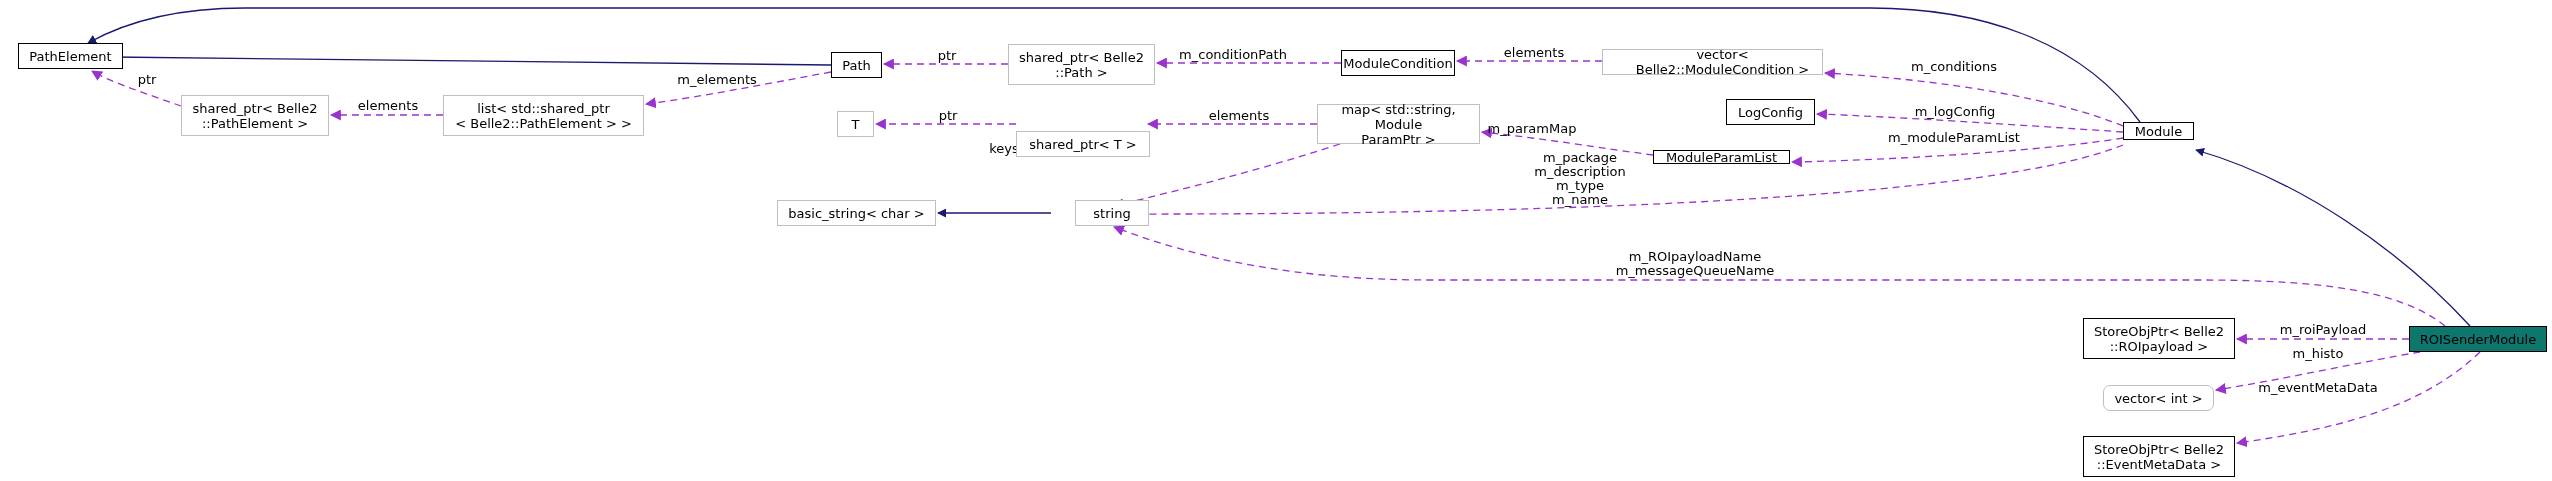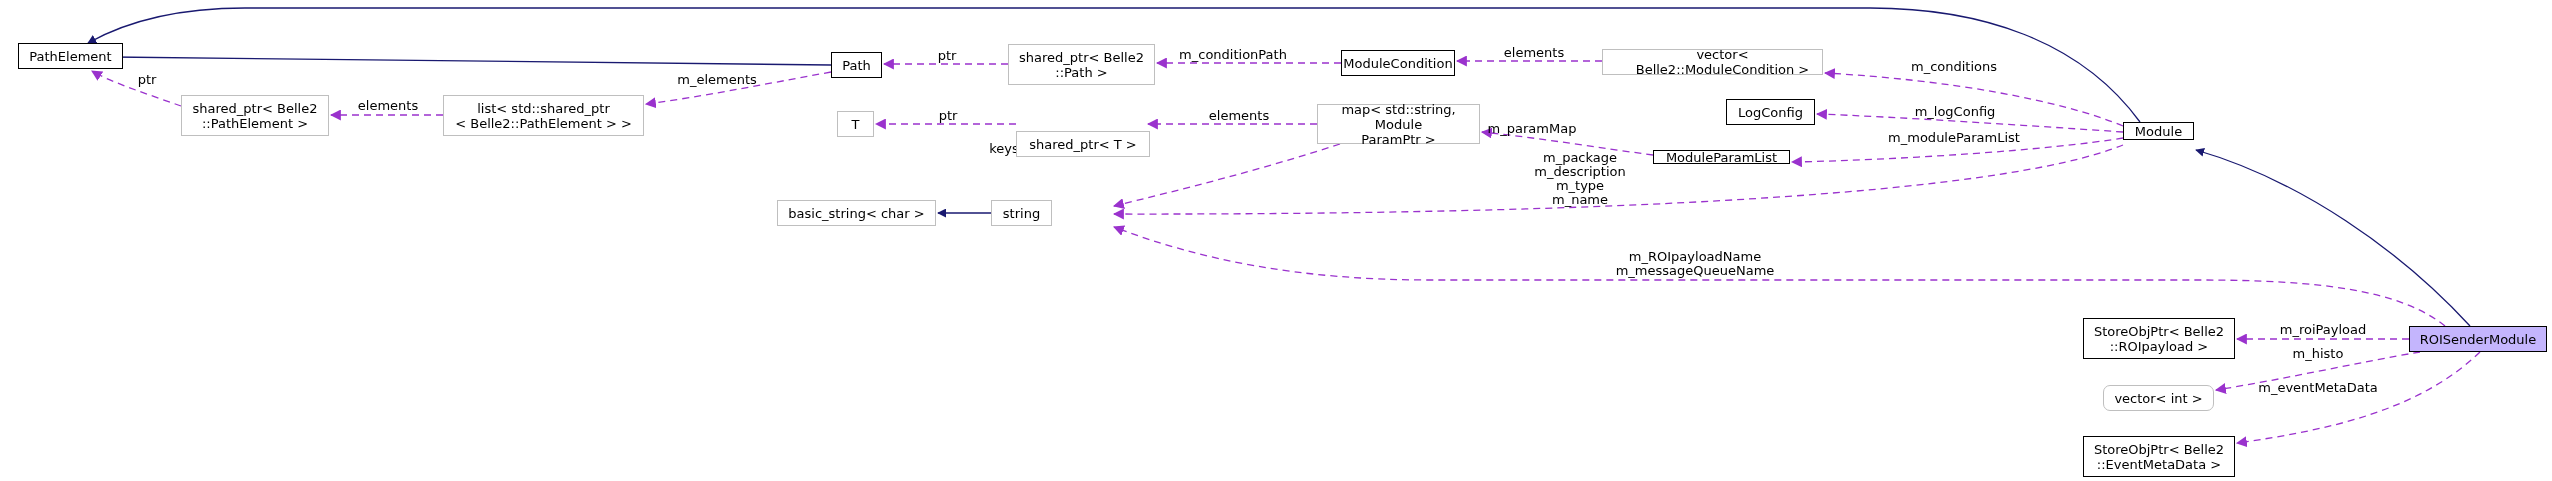--- a/index.html
+++ b/index.html
@@ -7,21 +7,21 @@
     svg#edges { position: absolute; left: 0; top: 0; }
     .node {
       position: absolute; box-sizing: border-box;
       display: flex; align-items: center; justify-content: center;
       text-align: center; white-space: pre-line;
       font-family: "DejaVu Sans", sans-serif; font-size: 13px; line-height: 15px;
       color: #000; background: #fff; cursor: pointer;
     }
     .node.solid { border: 1.5px solid #000; }
     .node.grey { border: 1.5px solid #bfbfbf; }
-    .node.focus { background: #c4b5fd; border: 1.5px solid #000; text-align: center; }
+    .node.focus { background: #0f766e; border: 1.5px solid #000; text-align: center; }
     .elabel { font-family: "DejaVu Sans", sans-serif; font-size: 13px; fill: #000; }
   </style>
 </head>
 <body>
 
 <div id="canvas">
   <svg id="edges" width="2552" height="481">
     <defs>
       <marker id="arrow-inh" viewBox="0 0 10 10" refX="9" refY="5" markerWidth="9" markerHeight="9" orient="auto-start-reverse" markerUnits="userSpaceOnUse">
         <path d="M0,0 L10,5 L0,10 z" fill="#191970"></path>
@@ -84,21 +84,21 @@
 ::Path &gt;</div>
   <div class="node solid" style="left: 1341px; top: 50px; width: 114px; height: 26px;">ModuleCondition</div>
   <div class="node grey" style="left: 1602px; top: 49px; width: 221px; height: 26px; padding-left: 20px;">vector&lt; Belle2::ModuleCondition &gt;</div>
   <div class="node grey" style="left: 837px; top: 111px; width: 37px; height: 26px;">T</div>
   <div class="node grey" style="left: 1016px; top: 95px; width: 134px; height: 26px; margin-top: 36px;">shared_ptr&lt; T &gt;</div>
   <div class="node grey" style="left: 1317px; top: 104px; width: 163px; height: 40px;">map&lt; std::string, Module
 ParamPtr &gt;</div>
   <div class="node solid" style="left: 1726px; top: 99px; width: 89px; height: 26px;">LogConfig</div>
   <div class="node solid" style="left: 1653px; top: 150px; width: 137px; height: 14px;">ModuleParamList</div>
   <div class="node grey" style="left: 777px; top: 200px; width: 159px; height: 26px;">basic_string&lt; char &gt;</div>
-  <div class="node grey" style="left: 991px; top: 200px; width: 61px; height: 26px;">string</div>
+  <div class="node grey" style="left: 1075px; top: 200px; width: 74px; height: 26px;">string</div>
   <div class="node solid" style="left: 2123px; top: 122px; width: 71px; height: 18px;">Module</div>
   <div class="node focus" style="left: 2409px; top: 326px; width: 138px; height: 26px;">ROISenderModule</div>
   <div class="node solid" style="left: 2083px; top: 318px; width: 152px; height: 41px;">StoreObjPtr&lt; Belle2
 ::ROIpayload &gt;</div>
   <div class="node grey" style="left: 2103px; top: 385px; width: 111px; height: 26px; border-radius: 7px;">vector&lt; int &gt;</div>
   <div class="node solid" style="left: 2083px; top: 436px; width: 152px; height: 41px;">StoreObjPtr&lt; Belle2
 ::EventMetaData &gt;</div>
 </div>
 
 </body></html>

